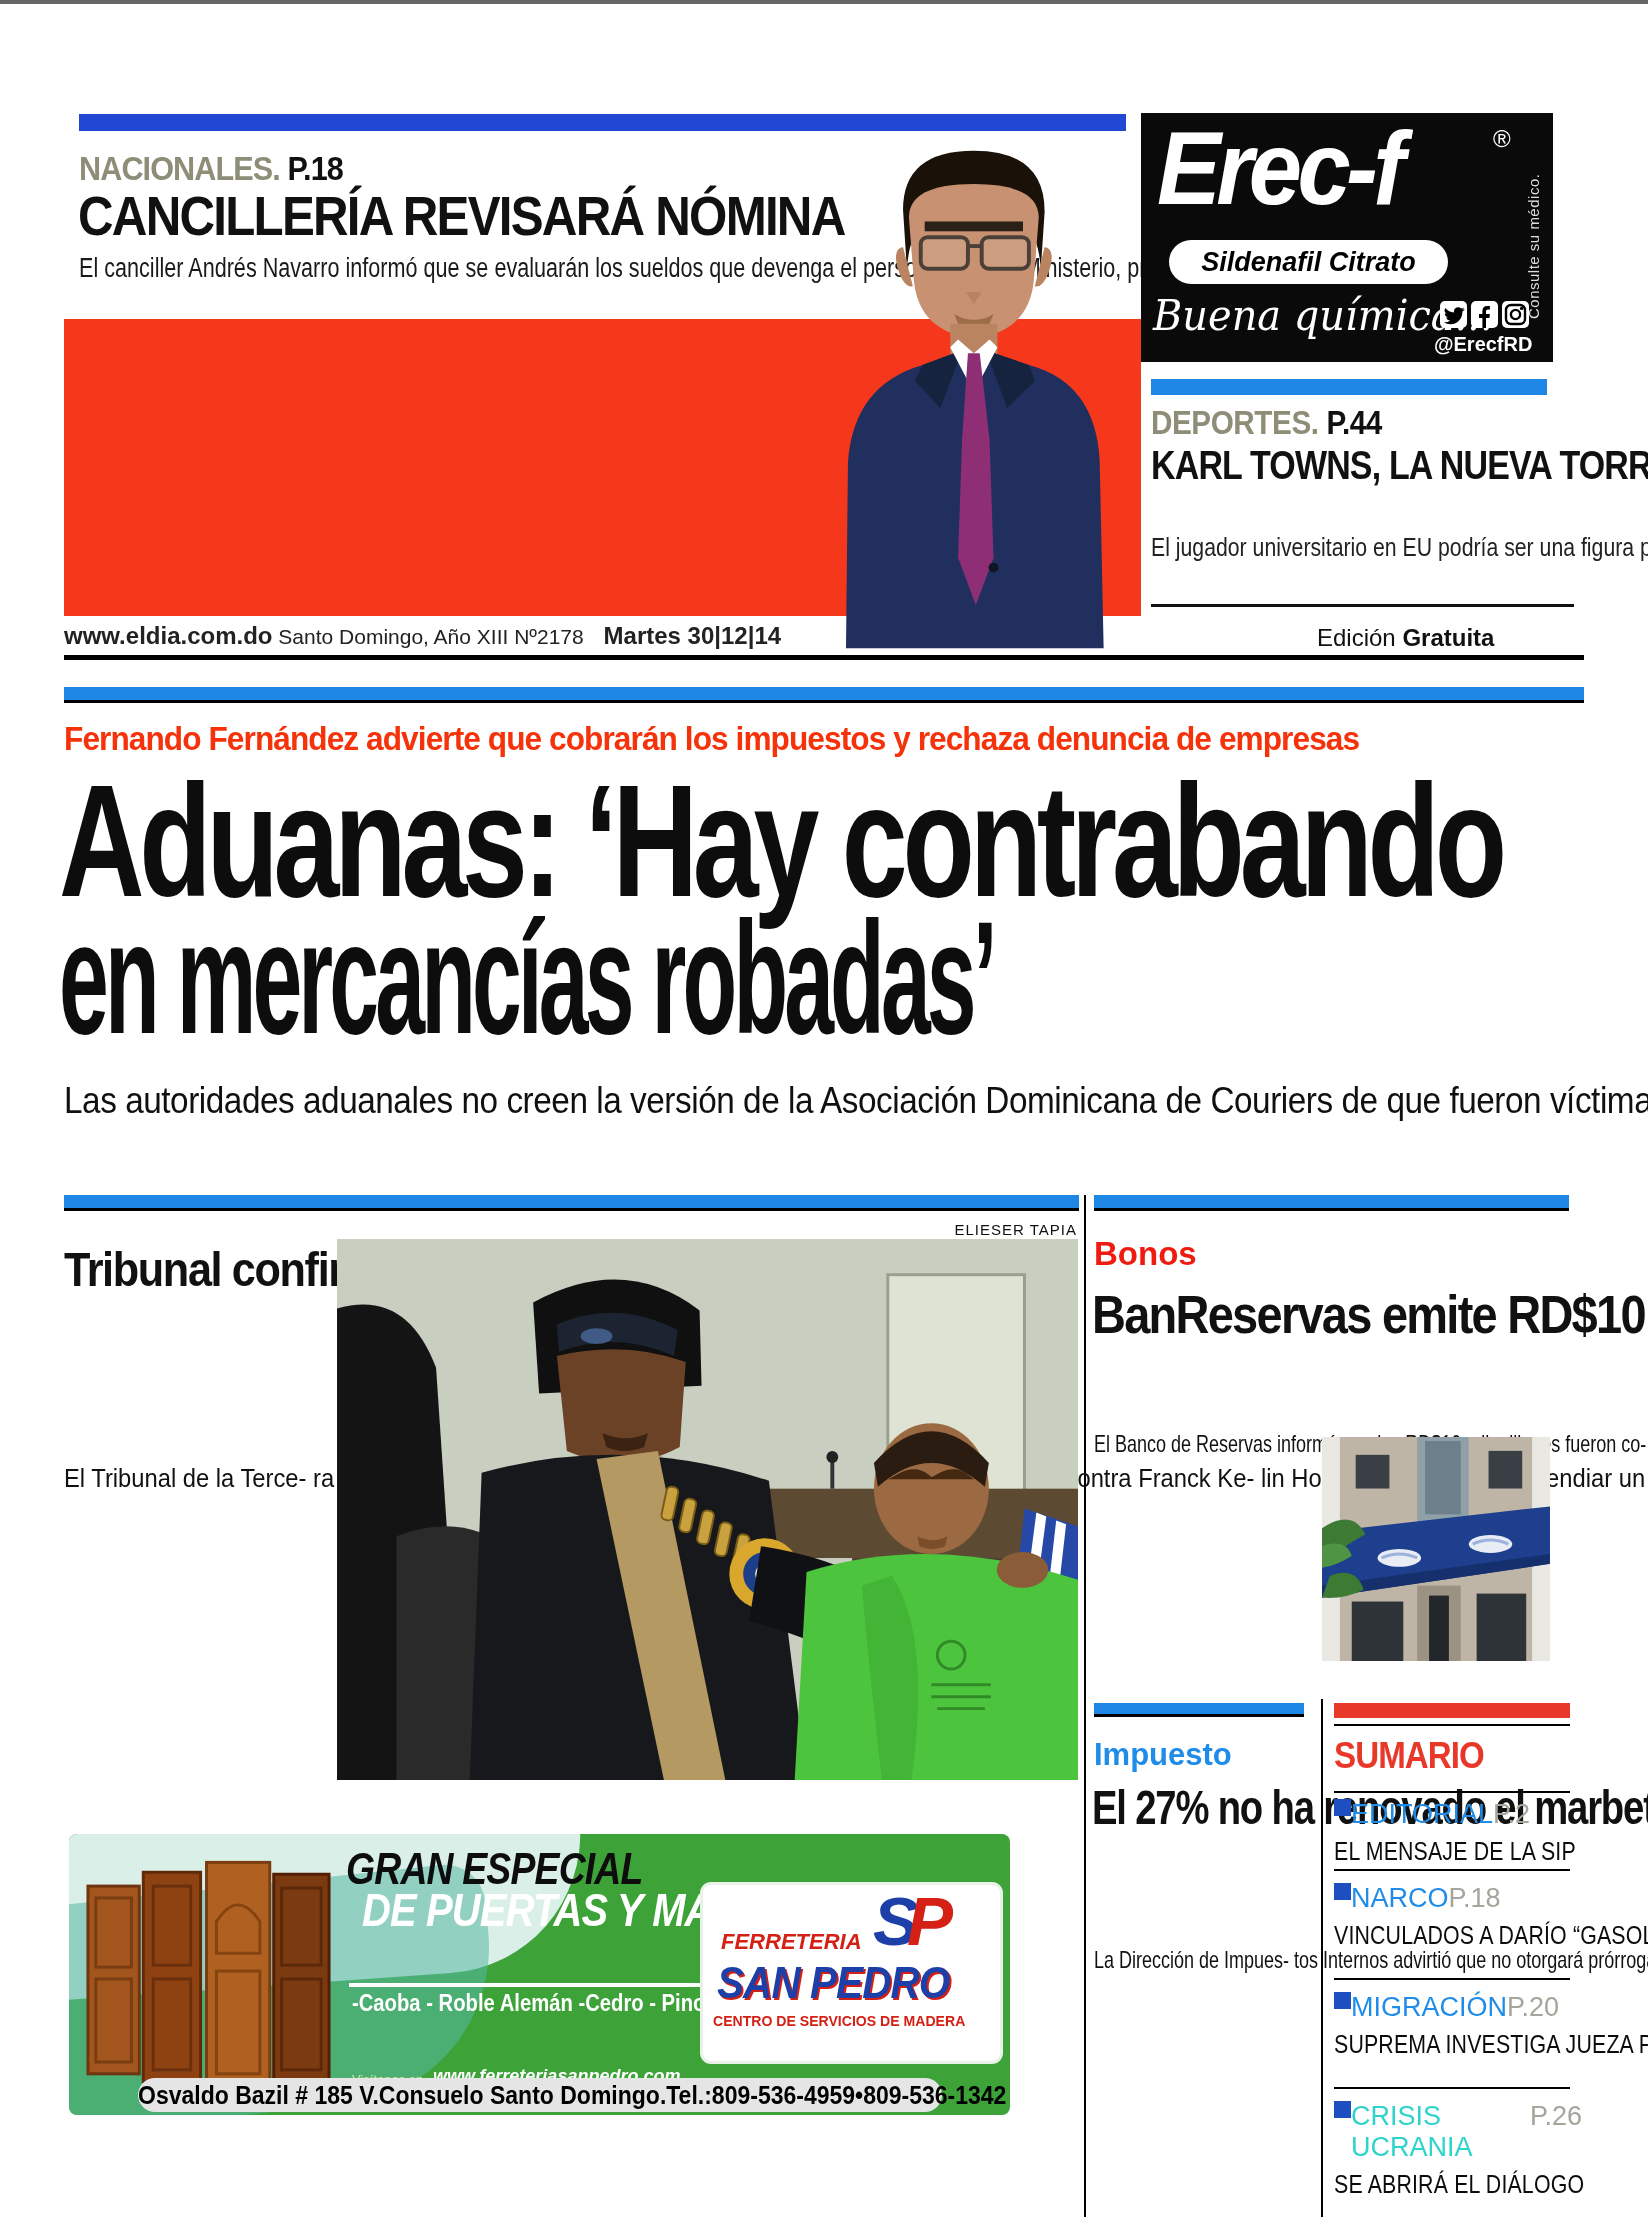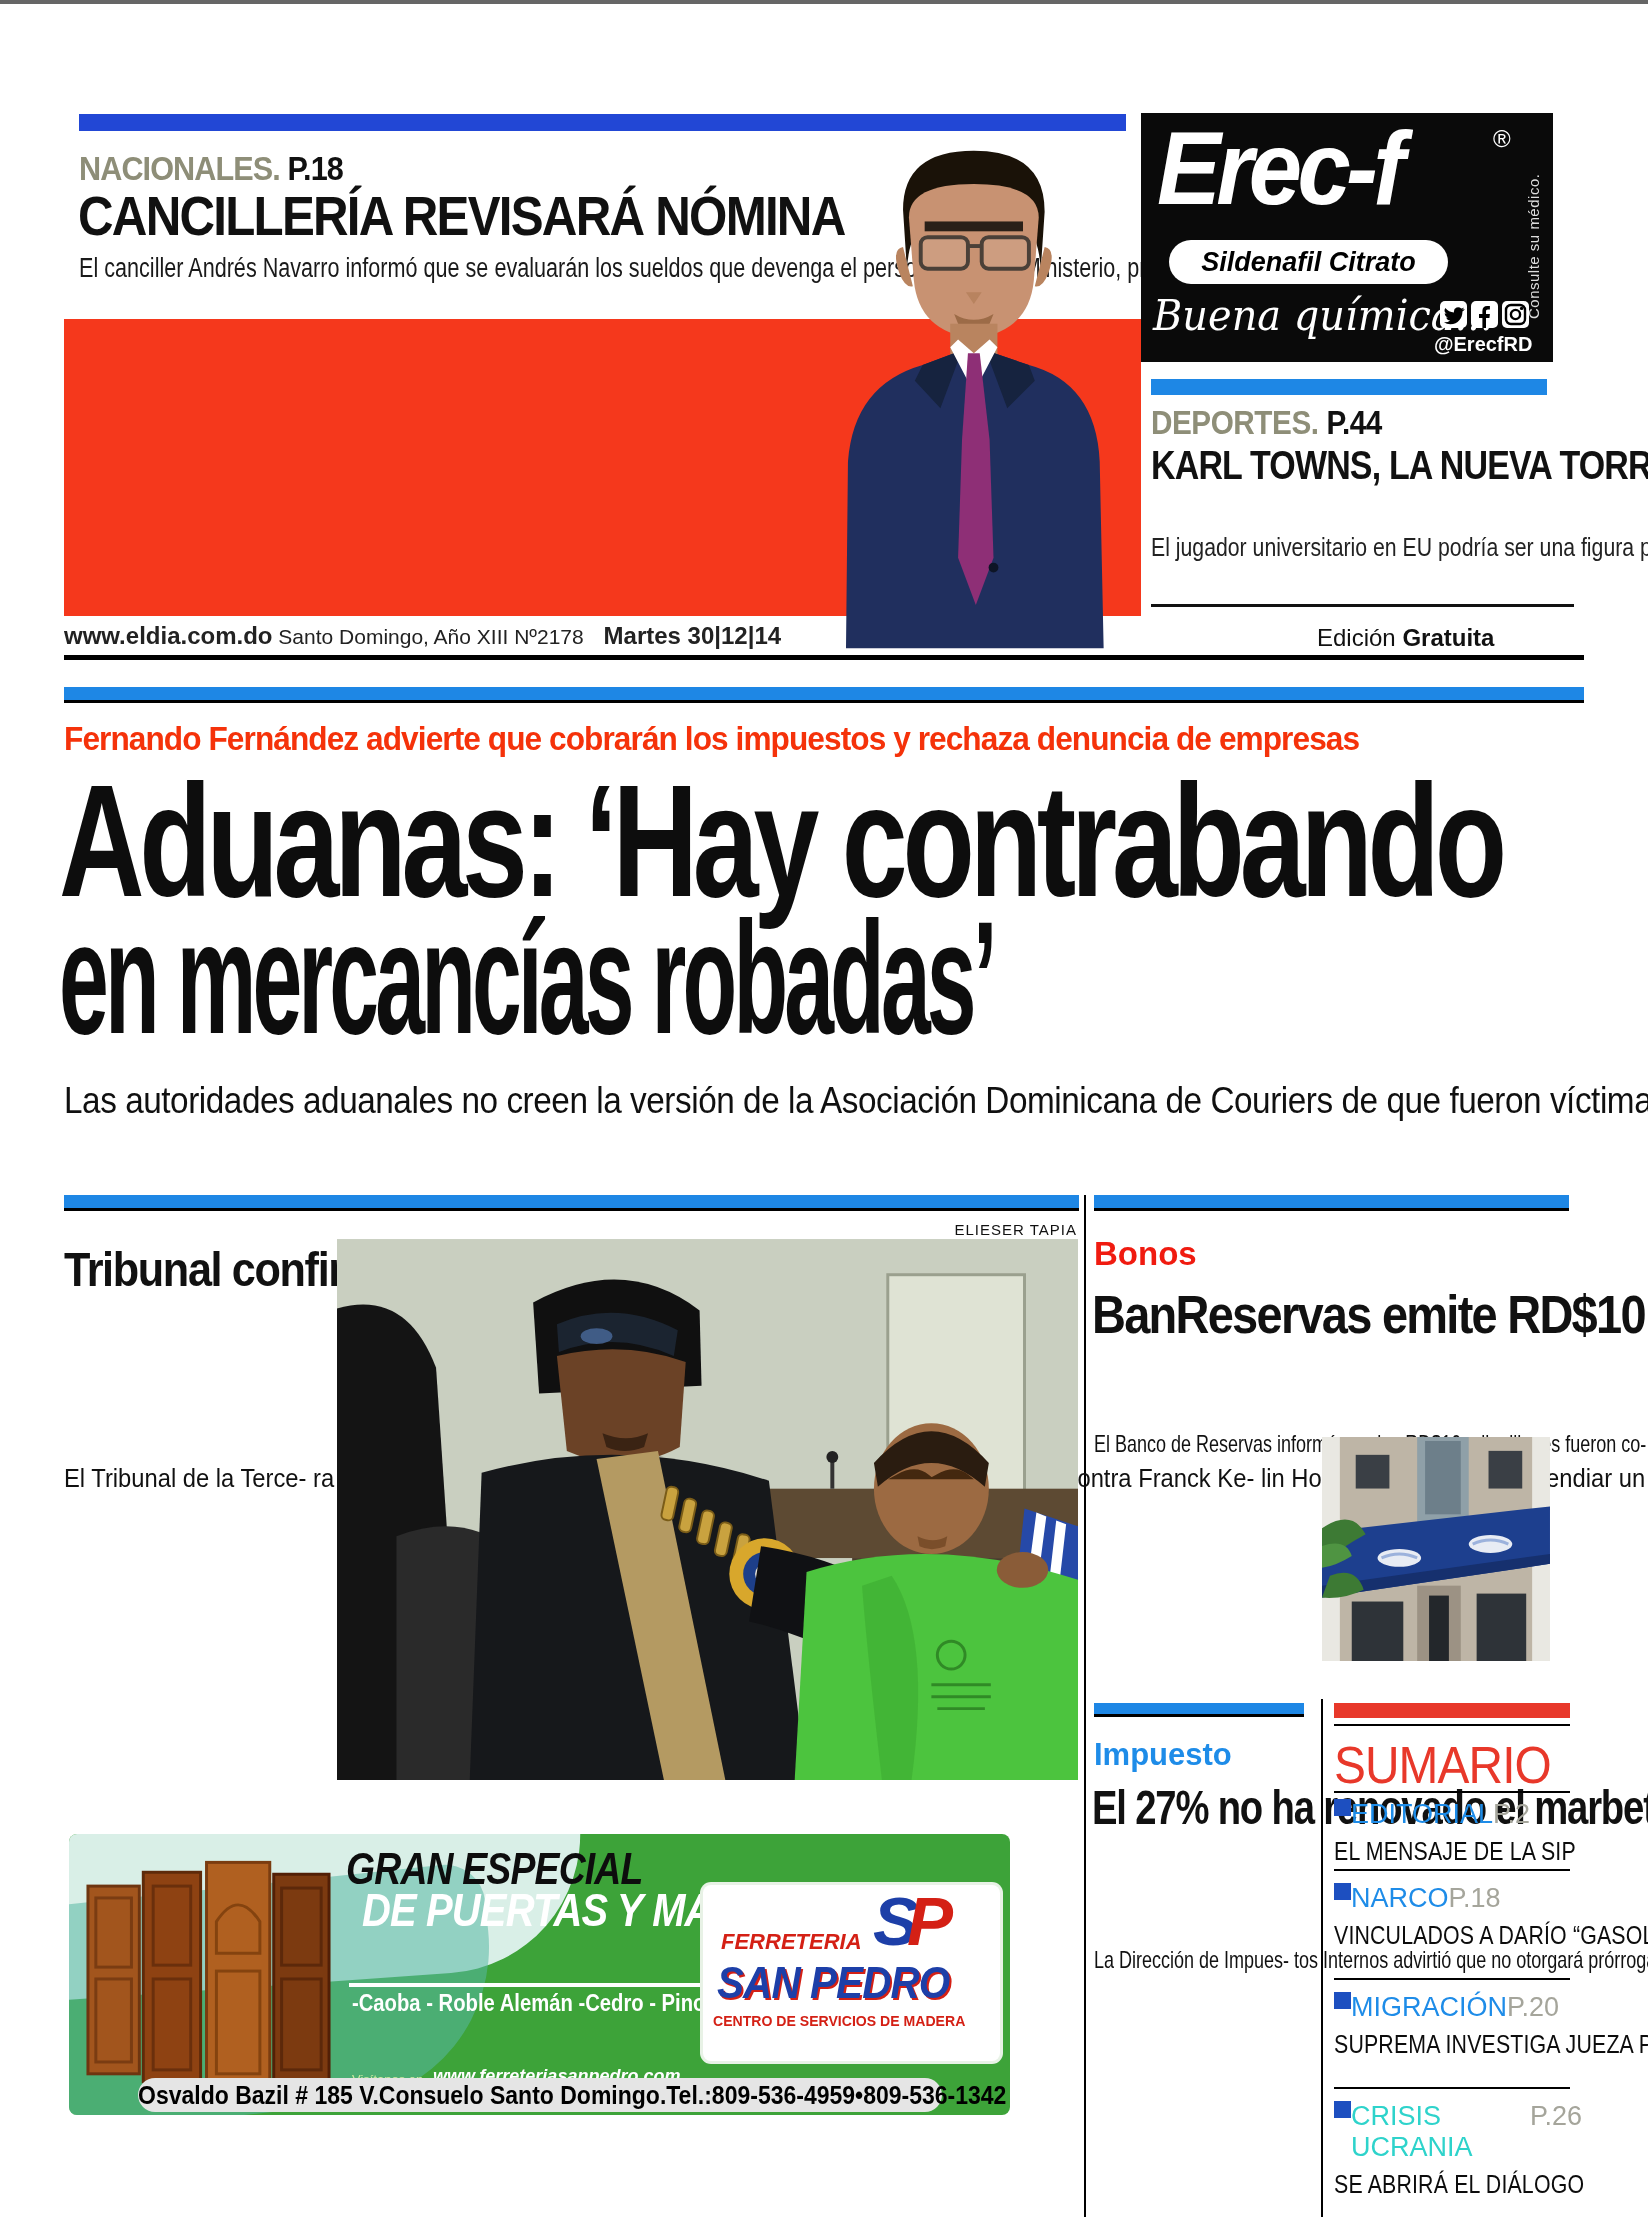--- a/index.html
+++ b/index.html
@@ -79,21 +79,21 @@
   .building{position:absolute;left:1322px;top:1433px;width:228px;height:224px}
 
   .imp-bar{left:1094px;top:1699px;width:210px;height:14px}
   .imp-label{position:absolute;left:1094px;top:1733px;font-size:31px;font-weight:bold;color:#1e8ce8}
   .imp-h{position:absolute;left:1092px;top:1776px;font-size:49px;font-weight:bold;letter-spacing:-1.5px;line-height:54px}
   .imp-body{position:absolute;left:1094px;top:1942px;font-size:24px;line-height:27px;color:#111}
 
   
   .sum-bar{position:absolute;left:1334px;top:1699px;width:236px;height:15px;background:#e8382a}
   .sum-rule{position:absolute;left:1334px;width:236px;height:2px;background:#000}
-  .sum-title{position:absolute;left:1334px;top:1731px;font-size:52px;font-weight:normal;letter-spacing:-1px;color:#e8382a}
+  .sum-title{position:absolute;left:1334px;top:1731px;font-size:36px;font-weight:bold;letter-spacing:-1px;color:#e8382a}
   .sum-item{position:absolute;left:1334px;width:248px}
   .sum-label-row{display:flex;align-items:flex-start;font-size:27px;font-weight:normal}
   .sum-sq{width:17px;height:17px;background:#1d4fc0;flex:0 0 auto}
   .sum-text{margin-top:6px;font-size:26px;line-height:30px;color:#0c0c0c;letter-spacing:0.2px}
   .sum-item .cyan{color:#2ed3cb}
 
   
   .fad{position:absolute;left:69px;top:1830px;width:941px;height:281px;background:#3da339;border-radius:8px;overflow:hidden}
   .fad-deco1{position:absolute;left:-40px;top:-59px;width:554px;height:208px;background:#d9efe7;border-radius:0 0 139px 30px;transform:rotate(-4deg)}
   .fad-deco2{position:absolute;left:-30px;top:50px;width:455px;height:228px;background:#58b8a4;border-radius:0 40px 158px 20px;transform:rotate(-6deg);opacity:.55}

